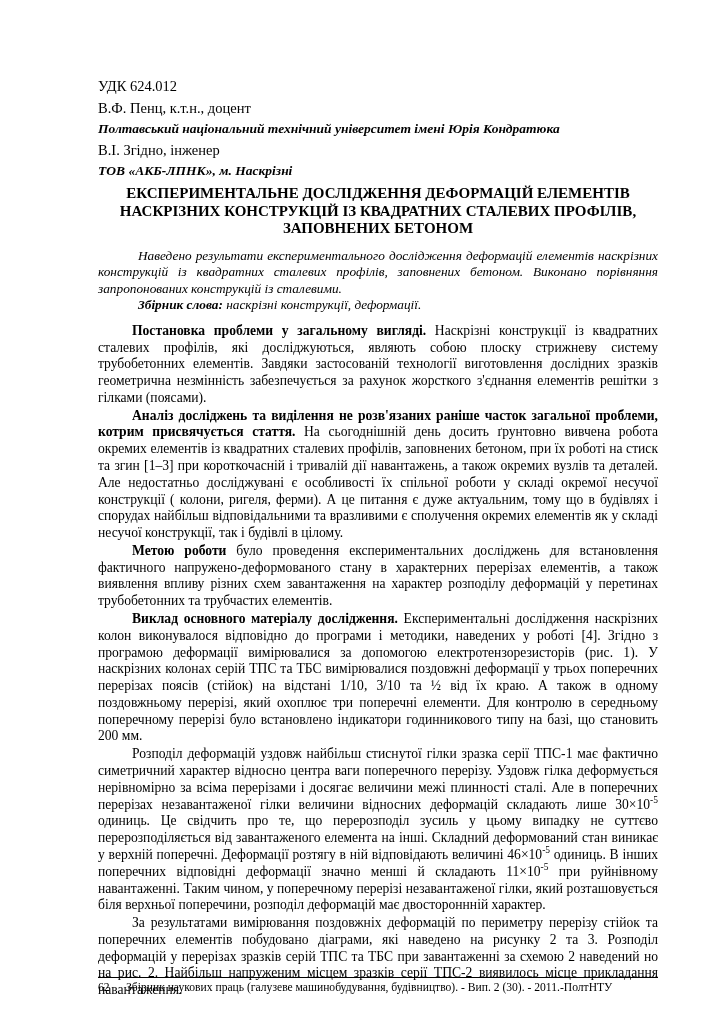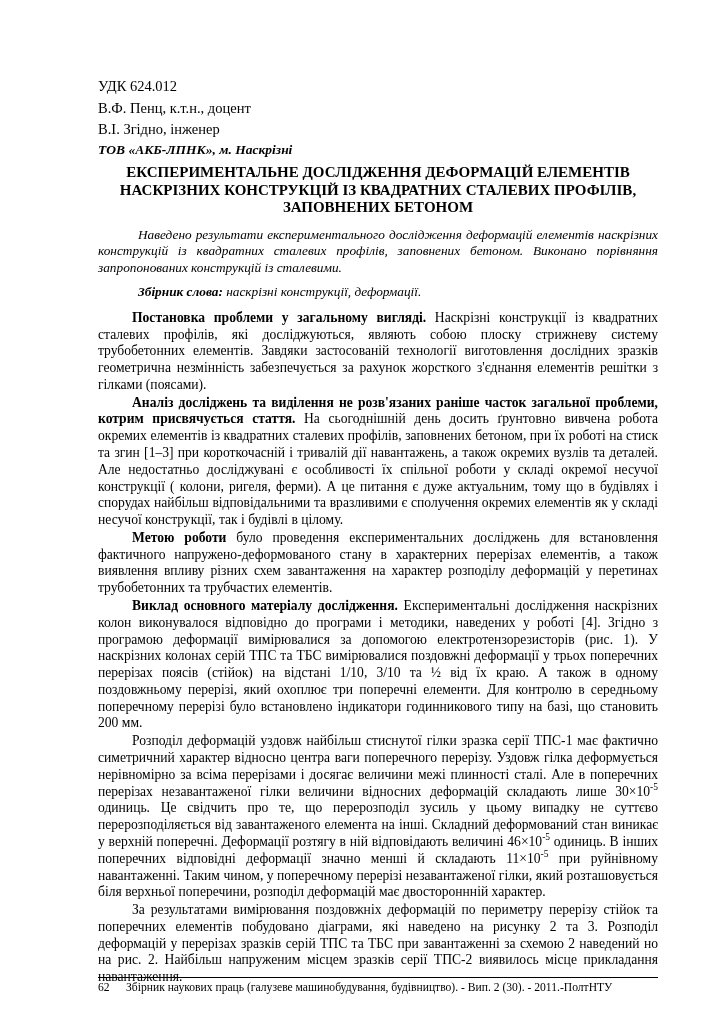--- a/index.html
+++ b/index.html
@@ -52,21 +52,20 @@
     margin-top: 6px;
     margin-bottom: 10px;
     padding: 0 8px;
   }
   .abstract {
     font-size: 13.3px;
     font-style: italic;
     text-align: justify;
     line-height: 1.22;
     text-indent: 40px;
-    margin-bottom: 8px;
   }
   .keywords {
     font-size: 13.3px;
     font-style: italic;
     text-indent: 40px;
     margin-bottom: 10px;
   }
   .keywords b {
     font-weight: bold;
   }
@@ -110,20 +109,21 @@
   }
 </style>
 </head>
 <body>
 
 <div class="page">
   <div class="content">
 
     <div class="udk">УДК 624.012</div>
     <div class="author">В.Ф. Пенц, к.т.н., доцент</div>
+    <div class="affil">Полтавський національний технічний університет імені Юрія Кондратюка</div>
     <div class="author">В.І. Згідно, інженер</div>
     <div class="affil">ТОВ «АКБ-ЛПНК», м. Наскрізні</div>
 
     <div class="title">ЕКСПЕРИМЕНТАЛЬНЕ ДОСЛІДЖЕННЯ ДЕФОРМАЦІЙ ЕЛЕМЕНТІВ НАСКРІЗНИХ КОНСТРУКЦІЙ ІЗ КВАДРАТНИХ СТАЛЕВИХ ПРОФІЛІВ, ЗАПОВНЕНИХ БЕТОНОМ</div>
 
     <div class="abstract">Наведено результати експериментального дослідження деформацій елементів наскрізних конструкцій із квадратних сталевих профілів, заповнених бетоном. Виконано порівняння запропонованих конструкцій із сталевими.</div>
 
     <div class="keywords">
       <b>Збірник слова:</b>
       <span>наскрізні конструкції, деформації.</span>

